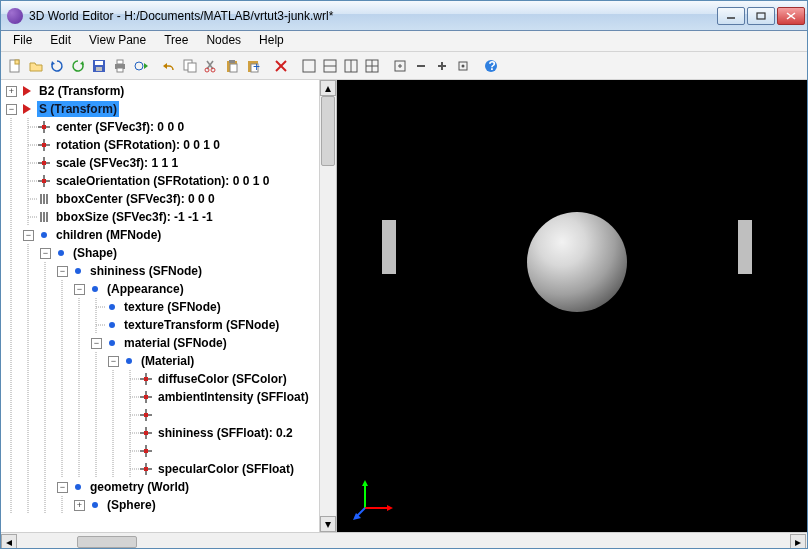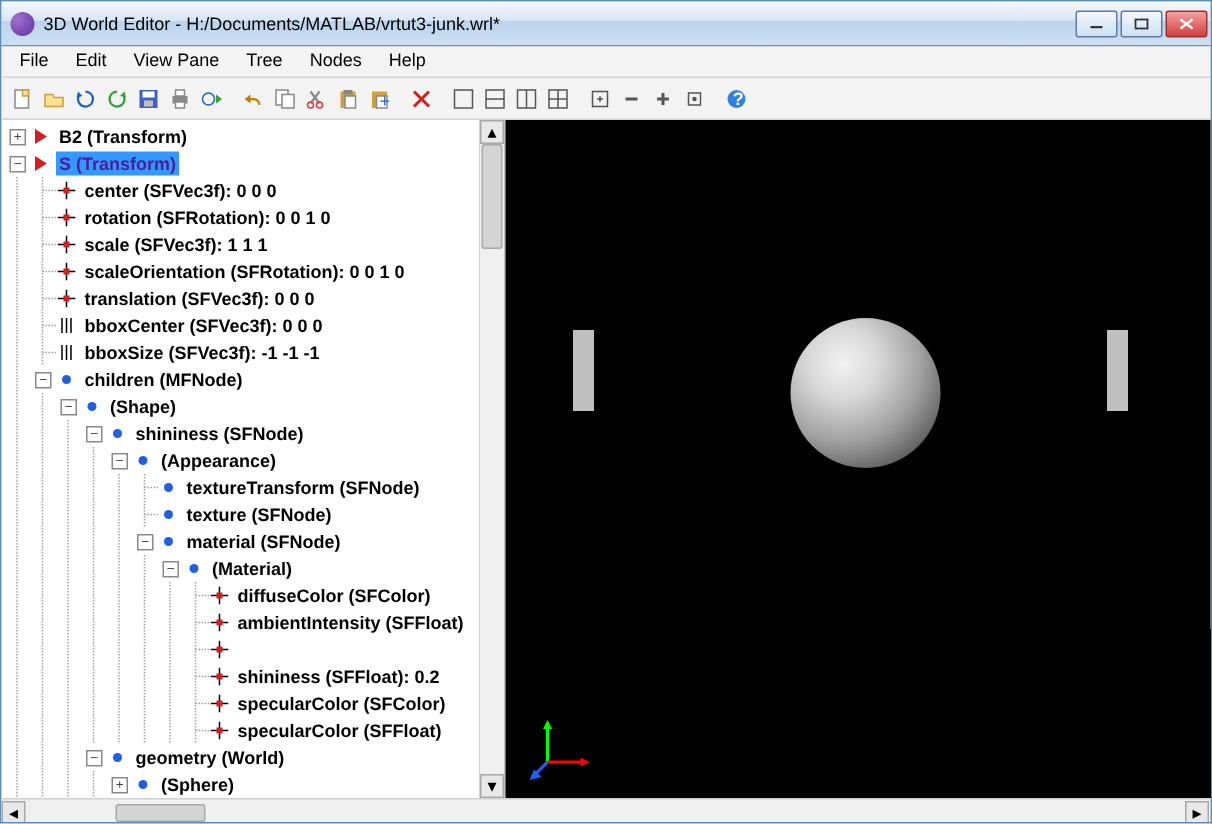--- a/index.html
+++ b/index.html
@@ -21,21 +21,21 @@
 
 .content { display: flex; height: calc(549px - 30px - 21px - 28px - 18px); }
 .tree-panel { width: 336px; background: #fff; overflow: hidden; position: relative; border-right: 1px solid #c0c0c0; }
 .tree-scroll { overflow: auto; height: 100%; }
 .tree { padding: 2px 0 2px 2px; white-space: nowrap; }
 .row { display: flex; align-items: center; height: 18px; }
 .ind { width: 17px; height: 18px; display: inline-flex; align-items: center; justify-content: center; position: relative; flex: none; }
 .toggle { width: 11px; height: 11px; border: 1px solid #888; background: #fff; display: flex; align-items: center; justify-content: center; font-size: 9px; line-height: 1; color: #444; cursor: pointer; }
 .icon { width: 14px; height: 14px; display: inline-flex; align-items: center; justify-content: center; margin-right: 3px; flex: none; }
 .label { white-space: nowrap; padding: 1px 2px; font-weight: bold; }
-.label.selected { background: #3399ff; color: #4c1d95; }
+.label.selected { background: #3399ff; color: #0f172a; }
 .tri-red { width:0; height:0; border-top:5px solid transparent; border-bottom:5px solid transparent; border-left:8px solid #d02020; }
 
 .viewport { flex: 1; background: #000; position: relative; }
 .sphere { position: absolute; left: 190px; top: 132px; width: 100px; height: 100px; border-radius: 50%; background: radial-gradient(circle at 35% 30%, #f2f2f2 0%, #d8d8d8 25%, #a0a0a0 55%, #505050 85%, #202020 100%); }
 .rect { position: absolute; width: 14px; height: 54px; background: #bfbfbf; }
 .rect.left { left: 45px; top: 140px; }
 .rect.right { right: 55px; top: 140px; }
 .axis { position: absolute; left: 16px; bottom: 12px; }
 
 .bottom-scroll { height: 18px; background: #f0f0f0; border-top: 1px solid #d0d0d0; display: flex; align-items: center; }
@@ -340,317 +340,347 @@
               </svg>
             </span>
             <span class="ind">
               <svg width="17" height="18">
                 <line x1="8" y1="0" x2="8" y2="18" stroke="#a0a0a0" stroke-dasharray="1 1"></line>
                 <line x1="8" y1="9" x2="17" y2="9" stroke="#a0a0a0" stroke-dasharray="1 1"></line>
               </svg>
             </span>
             <span class="icon">
               <svg width="12" height="12">
+                <line x1="3" y1="1" x2="3" y2="11" stroke="#000"></line>
+                <line x1="6" y1="1" x2="6" y2="11" stroke="#000"></line>
+                <line x1="9" y1="1" x2="9" y2="11" stroke="#000"></line>
+              </svg>
+            </span>
+            <span class="label">bboxCenter (SFVec3f): 0  0  0</span>
+          </div>
+          <div class="row">
+            <span class="ind">
+              <svg width="17" height="18">
+                <line x1="8" y1="0" x2="8" y2="18" stroke="#a0a0a0" stroke-dasharray="1 1"></line>
+              </svg>
+            </span>
+            <span class="ind">
+              <svg width="17" height="18">
+                <line x1="8" y1="0" x2="8" y2="18" stroke="#a0a0a0" stroke-dasharray="1 1"></line>
+                <line x1="8" y1="9" x2="17" y2="9" stroke="#a0a0a0" stroke-dasharray="1 1"></line>
+              </svg>
+            </span>
+            <span class="icon">
+              <svg width="12" height="12">
+                <line x1="3" y1="1" x2="3" y2="11" stroke="#000"></line>
+                <line x1="6" y1="1" x2="6" y2="11" stroke="#000"></line>
+                <line x1="9" y1="1" x2="9" y2="11" stroke="#000"></line>
+              </svg>
+            </span>
+            <span class="label">bboxSize (SFVec3f): -1  -1  -1</span>
+          </div>
+          <div class="row">
+            <span class="ind">
+              <svg width="17" height="18">
+                <line x1="8" y1="0" x2="8" y2="18" stroke="#a0a0a0" stroke-dasharray="1 1"></line>
+              </svg>
+            </span>
+            <span class="ind">
+              <span class="toggle">−</span>
+            </span>
+            <span class="icon">
+              <svg width="10" height="10">
+                <circle cx="5" cy="5" r="3" fill="#2060e0"></circle>
+              </svg>
+            </span>
+            <span class="label">children (MFNode)</span>
+          </div>
+          <div class="row">
+            <span class="ind">
+              <svg width="17" height="18">
+                <line x1="8" y1="0" x2="8" y2="18" stroke="#a0a0a0" stroke-dasharray="1 1"></line>
+              </svg>
+            </span>
+            <span class="ind">
+              <svg width="17" height="18">
+                <line x1="8" y1="0" x2="8" y2="18" stroke="#a0a0a0" stroke-dasharray="1 1"></line>
+              </svg>
+            </span>
+            <span class="ind">
+              <span class="toggle">−</span>
+            </span>
+            <span class="icon">
+              <svg width="10" height="10">
+                <circle cx="5" cy="5" r="3" fill="#2060e0"></circle>
+              </svg>
+            </span>
+            <span class="label">(Shape)</span>
+          </div>
+          <div class="row">
+            <span class="ind">
+              <svg width="17" height="18">
+                <line x1="8" y1="0" x2="8" y2="18" stroke="#a0a0a0" stroke-dasharray="1 1"></line>
+              </svg>
+            </span>
+            <span class="ind">
+              <svg width="17" height="18">
+                <line x1="8" y1="0" x2="8" y2="18" stroke="#a0a0a0" stroke-dasharray="1 1"></line>
+              </svg>
+            </span>
+            <span class="ind">
+              <svg width="17" height="18">
+                <line x1="8" y1="0" x2="8" y2="18" stroke="#a0a0a0" stroke-dasharray="1 1"></line>
+              </svg>
+            </span>
+            <span class="ind">
+              <span class="toggle">−</span>
+            </span>
+            <span class="icon">
+              <svg width="10" height="10">
+                <circle cx="5" cy="5" r="3" fill="#2060e0"></circle>
+              </svg>
+            </span>
+            <span class="label">shininess (SFNode)</span>
+          </div>
+          <div class="row">
+            <span class="ind">
+              <svg width="17" height="18">
+                <line x1="8" y1="0" x2="8" y2="18" stroke="#a0a0a0" stroke-dasharray="1 1"></line>
+              </svg>
+            </span>
+            <span class="ind">
+              <svg width="17" height="18">
+                <line x1="8" y1="0" x2="8" y2="18" stroke="#a0a0a0" stroke-dasharray="1 1"></line>
+              </svg>
+            </span>
+            <span class="ind">
+              <svg width="17" height="18">
+                <line x1="8" y1="0" x2="8" y2="18" stroke="#a0a0a0" stroke-dasharray="1 1"></line>
+              </svg>
+            </span>
+            <span class="ind">
+              <svg width="17" height="18">
+                <line x1="8" y1="0" x2="8" y2="18" stroke="#a0a0a0" stroke-dasharray="1 1"></line>
+              </svg>
+            </span>
+            <span class="ind">
+              <span class="toggle">−</span>
+            </span>
+            <span class="icon">
+              <svg width="10" height="10">
+                <circle cx="5" cy="5" r="3" fill="#2060e0"></circle>
+              </svg>
+            </span>
+            <span class="label">(Appearance)</span>
+          </div>
+          <div class="row">
+            <span class="ind">
+              <svg width="17" height="18">
+                <line x1="8" y1="0" x2="8" y2="18" stroke="#a0a0a0" stroke-dasharray="1 1"></line>
+              </svg>
+            </span>
+            <span class="ind">
+              <svg width="17" height="18">
+                <line x1="8" y1="0" x2="8" y2="18" stroke="#a0a0a0" stroke-dasharray="1 1"></line>
+              </svg>
+            </span>
+            <span class="ind">
+              <svg width="17" height="18">
+                <line x1="8" y1="0" x2="8" y2="18" stroke="#a0a0a0" stroke-dasharray="1 1"></line>
+              </svg>
+            </span>
+            <span class="ind">
+              <svg width="17" height="18">
+                <line x1="8" y1="0" x2="8" y2="18" stroke="#a0a0a0" stroke-dasharray="1 1"></line>
+              </svg>
+            </span>
+            <span class="ind">
+              <svg width="17" height="18">
+                <line x1="8" y1="0" x2="8" y2="18" stroke="#a0a0a0" stroke-dasharray="1 1"></line>
+              </svg>
+            </span>
+            <span class="ind">
+              <svg width="17" height="18">
+                <line x1="8" y1="0" x2="8" y2="18" stroke="#a0a0a0" stroke-dasharray="1 1"></line>
+                <line x1="8" y1="9" x2="17" y2="9" stroke="#a0a0a0" stroke-dasharray="1 1"></line>
+              </svg>
+            </span>
+            <span class="icon">
+              <svg width="10" height="10">
+                <circle cx="5" cy="5" r="3" fill="#2060e0"></circle>
+              </svg>
+            </span>
+            <span class="label">texture (SFNode)</span>
+          </div>
+          <div class="row">
+            <span class="ind">
+              <svg width="17" height="18">
+                <line x1="8" y1="0" x2="8" y2="18" stroke="#a0a0a0" stroke-dasharray="1 1"></line>
+              </svg>
+            </span>
+            <span class="ind">
+              <svg width="17" height="18">
+                <line x1="8" y1="0" x2="8" y2="18" stroke="#a0a0a0" stroke-dasharray="1 1"></line>
+              </svg>
+            </span>
+            <span class="ind">
+              <svg width="17" height="18">
+                <line x1="8" y1="0" x2="8" y2="18" stroke="#a0a0a0" stroke-dasharray="1 1"></line>
+              </svg>
+            </span>
+            <span class="ind">
+              <svg width="17" height="18">
+                <line x1="8" y1="0" x2="8" y2="18" stroke="#a0a0a0" stroke-dasharray="1 1"></line>
+              </svg>
+            </span>
+            <span class="ind">
+              <svg width="17" height="18">
+                <line x1="8" y1="0" x2="8" y2="18" stroke="#a0a0a0" stroke-dasharray="1 1"></line>
+              </svg>
+            </span>
+            <span class="ind">
+              <svg width="17" height="18">
+                <line x1="8" y1="0" x2="8" y2="18" stroke="#a0a0a0" stroke-dasharray="1 1"></line>
+                <line x1="8" y1="9" x2="17" y2="9" stroke="#a0a0a0" stroke-dasharray="1 1"></line>
+              </svg>
+            </span>
+            <span class="icon">
+              <svg width="10" height="10">
+                <circle cx="5" cy="5" r="3" fill="#2060e0"></circle>
+              </svg>
+            </span>
+            <span class="label">textureTransform (SFNode)</span>
+          </div>
+          <div class="row">
+            <span class="ind">
+              <svg width="17" height="18">
+                <line x1="8" y1="0" x2="8" y2="18" stroke="#a0a0a0" stroke-dasharray="1 1"></line>
+              </svg>
+            </span>
+            <span class="ind">
+              <svg width="17" height="18">
+                <line x1="8" y1="0" x2="8" y2="18" stroke="#a0a0a0" stroke-dasharray="1 1"></line>
+              </svg>
+            </span>
+            <span class="ind">
+              <svg width="17" height="18">
+                <line x1="8" y1="0" x2="8" y2="18" stroke="#a0a0a0" stroke-dasharray="1 1"></line>
+              </svg>
+            </span>
+            <span class="ind">
+              <svg width="17" height="18">
+                <line x1="8" y1="0" x2="8" y2="18" stroke="#a0a0a0" stroke-dasharray="1 1"></line>
+              </svg>
+            </span>
+            <span class="ind">
+              <svg width="17" height="18">
+                <line x1="8" y1="0" x2="8" y2="18" stroke="#a0a0a0" stroke-dasharray="1 1"></line>
+              </svg>
+            </span>
+            <span class="ind">
+              <span class="toggle">−</span>
+            </span>
+            <span class="icon">
+              <svg width="10" height="10">
+                <circle cx="5" cy="5" r="3" fill="#2060e0"></circle>
+              </svg>
+            </span>
+            <span class="label">material (SFNode)</span>
+          </div>
+          <div class="row">
+            <span class="ind">
+              <svg width="17" height="18">
+                <line x1="8" y1="0" x2="8" y2="18" stroke="#a0a0a0" stroke-dasharray="1 1"></line>
+              </svg>
+            </span>
+            <span class="ind">
+              <svg width="17" height="18">
+                <line x1="8" y1="0" x2="8" y2="18" stroke="#a0a0a0" stroke-dasharray="1 1"></line>
+              </svg>
+            </span>
+            <span class="ind">
+              <svg width="17" height="18">
+                <line x1="8" y1="0" x2="8" y2="18" stroke="#a0a0a0" stroke-dasharray="1 1"></line>
+              </svg>
+            </span>
+            <span class="ind">
+              <svg width="17" height="18">
+                <line x1="8" y1="0" x2="8" y2="18" stroke="#a0a0a0" stroke-dasharray="1 1"></line>
+              </svg>
+            </span>
+            <span class="ind">
+              <svg width="17" height="18">
+                <line x1="8" y1="0" x2="8" y2="18" stroke="#a0a0a0" stroke-dasharray="1 1"></line>
+              </svg>
+            </span>
+            <span class="ind">
+              <svg width="17" height="18">
+                <line x1="8" y1="0" x2="8" y2="18" stroke="#a0a0a0" stroke-dasharray="1 1"></line>
+              </svg>
+            </span>
+            <span class="ind">
+              <span class="toggle">−</span>
+            </span>
+            <span class="icon">
+              <svg width="10" height="10">
+                <circle cx="5" cy="5" r="3" fill="#2060e0"></circle>
+              </svg>
+            </span>
+            <span class="label">(Material)</span>
+          </div>
+          <div class="row">
+            <span class="ind">
+              <svg width="17" height="18">
+                <line x1="8" y1="0" x2="8" y2="18" stroke="#a0a0a0" stroke-dasharray="1 1"></line>
+              </svg>
+            </span>
+            <span class="ind">
+              <svg width="17" height="18">
+                <line x1="8" y1="0" x2="8" y2="18" stroke="#a0a0a0" stroke-dasharray="1 1"></line>
+              </svg>
+            </span>
+            <span class="ind">
+              <svg width="17" height="18">
+                <line x1="8" y1="0" x2="8" y2="18" stroke="#a0a0a0" stroke-dasharray="1 1"></line>
+              </svg>
+            </span>
+            <span class="ind">
+              <svg width="17" height="18">
+                <line x1="8" y1="0" x2="8" y2="18" stroke="#a0a0a0" stroke-dasharray="1 1"></line>
+              </svg>
+            </span>
+            <span class="ind">
+              <svg width="17" height="18">
+                <line x1="8" y1="0" x2="8" y2="18" stroke="#a0a0a0" stroke-dasharray="1 1"></line>
+              </svg>
+            </span>
+            <span class="ind">
+              <svg width="17" height="18">
+                <line x1="8" y1="0" x2="8" y2="18" stroke="#a0a0a0" stroke-dasharray="1 1"></line>
+              </svg>
+            </span>
+            <span class="ind">
+              <svg width="17" height="18">
+                <line x1="8" y1="0" x2="8" y2="18" stroke="#a0a0a0" stroke-dasharray="1 1"></line>
+              </svg>
+            </span>
+            <span class="ind">
+              <svg width="17" height="18">
+                <line x1="8" y1="0" x2="8" y2="18" stroke="#a0a0a0" stroke-dasharray="1 1"></line>
+                <line x1="8" y1="9" x2="17" y2="9" stroke="#a0a0a0" stroke-dasharray="1 1"></line>
+              </svg>
+            </span>
+            <span class="icon">
+              <svg width="12" height="12">
                 <line x1="6" y1="0" x2="6" y2="12" stroke="#000"></line>
                 <line x1="0" y1="6" x2="12" y2="6" stroke="#000"></line>
                 <rect x="4" y="4" width="4" height="4" fill="#d02020"></rect>
               </svg>
             </span>
-            <span class="label">translation (SFVec3f): 0  0  0</span>
-          </div>
-          <div class="row">
-            <span class="ind">
-              <svg width="17" height="18">
-                <line x1="8" y1="0" x2="8" y2="18" stroke="#a0a0a0" stroke-dasharray="1 1"></line>
-              </svg>
-            </span>
-            <span class="ind">
-              <svg width="17" height="18">
-                <line x1="8" y1="0" x2="8" y2="18" stroke="#a0a0a0" stroke-dasharray="1 1"></line>
-                <line x1="8" y1="9" x2="17" y2="9" stroke="#a0a0a0" stroke-dasharray="1 1"></line>
-              </svg>
-            </span>
-            <span class="icon">
-              <svg width="12" height="12">
-                <line x1="3" y1="1" x2="3" y2="11" stroke="#000"></line>
-                <line x1="6" y1="1" x2="6" y2="11" stroke="#000"></line>
-                <line x1="9" y1="1" x2="9" y2="11" stroke="#000"></line>
-              </svg>
-            </span>
-            <span class="label">bboxCenter (SFVec3f): 0  0  0</span>
-          </div>
-          <div class="row">
-            <span class="ind">
-              <svg width="17" height="18">
-                <line x1="8" y1="0" x2="8" y2="18" stroke="#a0a0a0" stroke-dasharray="1 1"></line>
-              </svg>
-            </span>
-            <span class="ind">
-              <svg width="17" height="18">
-                <line x1="8" y1="0" x2="8" y2="18" stroke="#a0a0a0" stroke-dasharray="1 1"></line>
-                <line x1="8" y1="9" x2="17" y2="9" stroke="#a0a0a0" stroke-dasharray="1 1"></line>
-              </svg>
-            </span>
-            <span class="icon">
-              <svg width="12" height="12">
-                <line x1="3" y1="1" x2="3" y2="11" stroke="#000"></line>
-                <line x1="6" y1="1" x2="6" y2="11" stroke="#000"></line>
-                <line x1="9" y1="1" x2="9" y2="11" stroke="#000"></line>
-              </svg>
-            </span>
-            <span class="label">bboxSize (SFVec3f): -1  -1  -1</span>
-          </div>
-          <div class="row">
-            <span class="ind">
-              <svg width="17" height="18">
-                <line x1="8" y1="0" x2="8" y2="18" stroke="#a0a0a0" stroke-dasharray="1 1"></line>
-              </svg>
-            </span>
-            <span class="ind">
-              <span class="toggle">−</span>
-            </span>
-            <span class="icon">
-              <svg width="10" height="10">
-                <circle cx="5" cy="5" r="3" fill="#2060e0"></circle>
-              </svg>
-            </span>
-            <span class="label">children (MFNode)</span>
-          </div>
-          <div class="row">
-            <span class="ind">
-              <svg width="17" height="18">
-                <line x1="8" y1="0" x2="8" y2="18" stroke="#a0a0a0" stroke-dasharray="1 1"></line>
-              </svg>
-            </span>
-            <span class="ind">
-              <svg width="17" height="18">
-                <line x1="8" y1="0" x2="8" y2="18" stroke="#a0a0a0" stroke-dasharray="1 1"></line>
-              </svg>
-            </span>
-            <span class="ind">
-              <span class="toggle">−</span>
-            </span>
-            <span class="icon">
-              <svg width="10" height="10">
-                <circle cx="5" cy="5" r="3" fill="#2060e0"></circle>
-              </svg>
-            </span>
-            <span class="label">(Shape)</span>
-          </div>
-          <div class="row">
-            <span class="ind">
-              <svg width="17" height="18">
-                <line x1="8" y1="0" x2="8" y2="18" stroke="#a0a0a0" stroke-dasharray="1 1"></line>
-              </svg>
-            </span>
-            <span class="ind">
-              <svg width="17" height="18">
-                <line x1="8" y1="0" x2="8" y2="18" stroke="#a0a0a0" stroke-dasharray="1 1"></line>
-              </svg>
-            </span>
-            <span class="ind">
-              <svg width="17" height="18">
-                <line x1="8" y1="0" x2="8" y2="18" stroke="#a0a0a0" stroke-dasharray="1 1"></line>
-              </svg>
-            </span>
-            <span class="ind">
-              <span class="toggle">−</span>
-            </span>
-            <span class="icon">
-              <svg width="10" height="10">
-                <circle cx="5" cy="5" r="3" fill="#2060e0"></circle>
-              </svg>
-            </span>
-            <span class="label">shininess (SFNode)</span>
-          </div>
-          <div class="row">
-            <span class="ind">
-              <svg width="17" height="18">
-                <line x1="8" y1="0" x2="8" y2="18" stroke="#a0a0a0" stroke-dasharray="1 1"></line>
-              </svg>
-            </span>
-            <span class="ind">
-              <svg width="17" height="18">
-                <line x1="8" y1="0" x2="8" y2="18" stroke="#a0a0a0" stroke-dasharray="1 1"></line>
-              </svg>
-            </span>
-            <span class="ind">
-              <svg width="17" height="18">
-                <line x1="8" y1="0" x2="8" y2="18" stroke="#a0a0a0" stroke-dasharray="1 1"></line>
-              </svg>
-            </span>
-            <span class="ind">
-              <svg width="17" height="18">
-                <line x1="8" y1="0" x2="8" y2="18" stroke="#a0a0a0" stroke-dasharray="1 1"></line>
-              </svg>
-            </span>
-            <span class="ind">
-              <span class="toggle">−</span>
-            </span>
-            <span class="icon">
-              <svg width="10" height="10">
-                <circle cx="5" cy="5" r="3" fill="#2060e0"></circle>
-              </svg>
-            </span>
-            <span class="label">(Appearance)</span>
-          </div>
-          <div class="row">
-            <span class="ind">
-              <svg width="17" height="18">
-                <line x1="8" y1="0" x2="8" y2="18" stroke="#a0a0a0" stroke-dasharray="1 1"></line>
-              </svg>
-            </span>
-            <span class="ind">
-              <svg width="17" height="18">
-                <line x1="8" y1="0" x2="8" y2="18" stroke="#a0a0a0" stroke-dasharray="1 1"></line>
-              </svg>
-            </span>
-            <span class="ind">
-              <svg width="17" height="18">
-                <line x1="8" y1="0" x2="8" y2="18" stroke="#a0a0a0" stroke-dasharray="1 1"></line>
-              </svg>
-            </span>
-            <span class="ind">
-              <svg width="17" height="18">
-                <line x1="8" y1="0" x2="8" y2="18" stroke="#a0a0a0" stroke-dasharray="1 1"></line>
-              </svg>
-            </span>
-            <span class="ind">
-              <svg width="17" height="18">
-                <line x1="8" y1="0" x2="8" y2="18" stroke="#a0a0a0" stroke-dasharray="1 1"></line>
-              </svg>
-            </span>
-            <span class="ind">
-              <svg width="17" height="18">
-                <line x1="8" y1="0" x2="8" y2="18" stroke="#a0a0a0" stroke-dasharray="1 1"></line>
-                <line x1="8" y1="9" x2="17" y2="9" stroke="#a0a0a0" stroke-dasharray="1 1"></line>
-              </svg>
-            </span>
-            <span class="icon">
-              <svg width="10" height="10">
-                <circle cx="5" cy="5" r="3" fill="#2060e0"></circle>
-              </svg>
-            </span>
-            <span class="label">textureTransform (SFNode)</span>
-          </div>
-          <div class="row">
-            <span class="ind">
-              <svg width="17" height="18">
-                <line x1="8" y1="0" x2="8" y2="18" stroke="#a0a0a0" stroke-dasharray="1 1"></line>
-              </svg>
-            </span>
-            <span class="ind">
-              <svg width="17" height="18">
-                <line x1="8" y1="0" x2="8" y2="18" stroke="#a0a0a0" stroke-dasharray="1 1"></line>
-              </svg>
-            </span>
-            <span class="ind">
-              <svg width="17" height="18">
-                <line x1="8" y1="0" x2="8" y2="18" stroke="#a0a0a0" stroke-dasharray="1 1"></line>
-              </svg>
-            </span>
-            <span class="ind">
-              <svg width="17" height="18">
-                <line x1="8" y1="0" x2="8" y2="18" stroke="#a0a0a0" stroke-dasharray="1 1"></line>
-              </svg>
-            </span>
-            <span class="ind">
-              <svg width="17" height="18">
-                <line x1="8" y1="0" x2="8" y2="18" stroke="#a0a0a0" stroke-dasharray="1 1"></line>
-              </svg>
-            </span>
-            <span class="ind">
-              <svg width="17" height="18">
-                <line x1="8" y1="0" x2="8" y2="18" stroke="#a0a0a0" stroke-dasharray="1 1"></line>
-                <line x1="8" y1="9" x2="17" y2="9" stroke="#a0a0a0" stroke-dasharray="1 1"></line>
-              </svg>
-            </span>
-            <span class="icon">
-              <svg width="10" height="10">
-                <circle cx="5" cy="5" r="3" fill="#2060e0"></circle>
-              </svg>
-            </span>
-            <span class="label">texture (SFNode)</span>
-          </div>
-          <div class="row">
-            <span class="ind">
-              <svg width="17" height="18">
-                <line x1="8" y1="0" x2="8" y2="18" stroke="#a0a0a0" stroke-dasharray="1 1"></line>
-              </svg>
-            </span>
-            <span class="ind">
-              <svg width="17" height="18">
-                <line x1="8" y1="0" x2="8" y2="18" stroke="#a0a0a0" stroke-dasharray="1 1"></line>
-              </svg>
-            </span>
-            <span class="ind">
-              <svg width="17" height="18">
-                <line x1="8" y1="0" x2="8" y2="18" stroke="#a0a0a0" stroke-dasharray="1 1"></line>
-              </svg>
-            </span>
-            <span class="ind">
-              <svg width="17" height="18">
-                <line x1="8" y1="0" x2="8" y2="18" stroke="#a0a0a0" stroke-dasharray="1 1"></line>
-              </svg>
-            </span>
-            <span class="ind">
-              <svg width="17" height="18">
-                <line x1="8" y1="0" x2="8" y2="18" stroke="#a0a0a0" stroke-dasharray="1 1"></line>
-              </svg>
-            </span>
-            <span class="ind">
-              <span class="toggle">−</span>
-            </span>
-            <span class="icon">
-              <svg width="10" height="10">
-                <circle cx="5" cy="5" r="3" fill="#2060e0"></circle>
-              </svg>
-            </span>
-            <span class="label">material (SFNode)</span>
-          </div>
-          <div class="row">
-            <span class="ind">
-              <svg width="17" height="18">
-                <line x1="8" y1="0" x2="8" y2="18" stroke="#a0a0a0" stroke-dasharray="1 1"></line>
-              </svg>
-            </span>
-            <span class="ind">
-              <svg width="17" height="18">
-                <line x1="8" y1="0" x2="8" y2="18" stroke="#a0a0a0" stroke-dasharray="1 1"></line>
-              </svg>
-            </span>
-            <span class="ind">
-              <svg width="17" height="18">
-                <line x1="8" y1="0" x2="8" y2="18" stroke="#a0a0a0" stroke-dasharray="1 1"></line>
-              </svg>
-            </span>
-            <span class="ind">
-              <svg width="17" height="18">
-                <line x1="8" y1="0" x2="8" y2="18" stroke="#a0a0a0" stroke-dasharray="1 1"></line>
-              </svg>
-            </span>
-            <span class="ind">
-              <svg width="17" height="18">
-                <line x1="8" y1="0" x2="8" y2="18" stroke="#a0a0a0" stroke-dasharray="1 1"></line>
-              </svg>
-            </span>
-            <span class="ind">
-              <svg width="17" height="18">
-                <line x1="8" y1="0" x2="8" y2="18" stroke="#a0a0a0" stroke-dasharray="1 1"></line>
-              </svg>
-            </span>
-            <span class="ind">
-              <span class="toggle">−</span>
-            </span>
-            <span class="icon">
-              <svg width="10" height="10">
-                <circle cx="5" cy="5" r="3" fill="#2060e0"></circle>
-              </svg>
-            </span>
-            <span class="label">(Material)</span>
+            <span class="label">diffuseColor (SFColor)</span>
           </div>
           <div class="row">
             <span class="ind">
               <svg width="17" height="18">
                 <line x1="8" y1="0" x2="8" y2="18" stroke="#a0a0a0" stroke-dasharray="1 1"></line>
               </svg>
             </span>
             <span class="ind">
               <svg width="17" height="18">
                 <line x1="8" y1="0" x2="8" y2="18" stroke="#a0a0a0" stroke-dasharray="1 1"></line>
@@ -687,21 +717,21 @@
                 <line x1="8" y1="9" x2="17" y2="9" stroke="#a0a0a0" stroke-dasharray="1 1"></line>
               </svg>
             </span>
             <span class="icon">
               <svg width="12" height="12">
                 <line x1="6" y1="0" x2="6" y2="12" stroke="#000"></line>
                 <line x1="0" y1="6" x2="12" y2="6" stroke="#000"></line>
                 <rect x="4" y="4" width="4" height="4" fill="#d02020"></rect>
               </svg>
             </span>
-            <span class="label">diffuseColor (SFColor)</span>
+            <span class="label">ambientIntensity (SFFloat)</span>
           </div>
           <div class="row">
             <span class="ind">
               <svg width="17" height="18">
                 <line x1="8" y1="0" x2="8" y2="18" stroke="#a0a0a0" stroke-dasharray="1 1"></line>
               </svg>
             </span>
             <span class="ind">
               <svg width="17" height="18">
                 <line x1="8" y1="0" x2="8" y2="18" stroke="#a0a0a0" stroke-dasharray="1 1"></line>
@@ -738,21 +768,20 @@
                 <line x1="8" y1="9" x2="17" y2="9" stroke="#a0a0a0" stroke-dasharray="1 1"></line>
               </svg>
             </span>
             <span class="icon">
               <svg width="12" height="12">
                 <line x1="6" y1="0" x2="6" y2="12" stroke="#000"></line>
                 <line x1="0" y1="6" x2="12" y2="6" stroke="#000"></line>
                 <rect x="4" y="4" width="4" height="4" fill="#d02020"></rect>
               </svg>
             </span>
-            <span class="label">ambientIntensity (SFFloat)</span>
           </div>
           <div class="row">
             <span class="ind">
               <svg width="17" height="18">
                 <line x1="8" y1="0" x2="8" y2="18" stroke="#a0a0a0" stroke-dasharray="1 1"></line>
               </svg>
             </span>
             <span class="ind">
               <svg width="17" height="18">
                 <line x1="8" y1="0" x2="8" y2="18" stroke="#a0a0a0" stroke-dasharray="1 1"></line>
@@ -789,20 +818,21 @@
                 <line x1="8" y1="9" x2="17" y2="9" stroke="#a0a0a0" stroke-dasharray="1 1"></line>
               </svg>
             </span>
             <span class="icon">
               <svg width="12" height="12">
                 <line x1="6" y1="0" x2="6" y2="12" stroke="#000"></line>
                 <line x1="0" y1="6" x2="12" y2="6" stroke="#000"></line>
                 <rect x="4" y="4" width="4" height="4" fill="#d02020"></rect>
               </svg>
             </span>
+            <span class="label">shininess (SFFloat): 0.2</span>
           </div>
           <div class="row">
             <span class="ind">
               <svg width="17" height="18">
                 <line x1="8" y1="0" x2="8" y2="18" stroke="#a0a0a0" stroke-dasharray="1 1"></line>
               </svg>
             </span>
             <span class="ind">
               <svg width="17" height="18">
                 <line x1="8" y1="0" x2="8" y2="18" stroke="#a0a0a0" stroke-dasharray="1 1"></line>
@@ -839,72 +869,20 @@
                 <line x1="8" y1="9" x2="17" y2="9" stroke="#a0a0a0" stroke-dasharray="1 1"></line>
               </svg>
             </span>
             <span class="icon">
               <svg width="12" height="12">
                 <line x1="6" y1="0" x2="6" y2="12" stroke="#000"></line>
                 <line x1="0" y1="6" x2="12" y2="6" stroke="#000"></line>
                 <rect x="4" y="4" width="4" height="4" fill="#d02020"></rect>
               </svg>
             </span>
-            <span class="label">shininess (SFFloat): 0.2</span>
-          </div>
-          <div class="row">
-            <span class="ind">
-              <svg width="17" height="18">
-                <line x1="8" y1="0" x2="8" y2="18" stroke="#a0a0a0" stroke-dasharray="1 1"></line>
-              </svg>
-            </span>
-            <span class="ind">
-              <svg width="17" height="18">
-                <line x1="8" y1="0" x2="8" y2="18" stroke="#a0a0a0" stroke-dasharray="1 1"></line>
-              </svg>
-            </span>
-            <span class="ind">
-              <svg width="17" height="18">
-                <line x1="8" y1="0" x2="8" y2="18" stroke="#a0a0a0" stroke-dasharray="1 1"></line>
-              </svg>
-            </span>
-            <span class="ind">
-              <svg width="17" height="18">
-                <line x1="8" y1="0" x2="8" y2="18" stroke="#a0a0a0" stroke-dasharray="1 1"></line>
-              </svg>
-            </span>
-            <span class="ind">
-              <svg width="17" height="18">
-                <line x1="8" y1="0" x2="8" y2="18" stroke="#a0a0a0" stroke-dasharray="1 1"></line>
-              </svg>
-            </span>
-            <span class="ind">
-              <svg width="17" height="18">
-                <line x1="8" y1="0" x2="8" y2="18" stroke="#a0a0a0" stroke-dasharray="1 1"></line>
-              </svg>
-            </span>
-            <span class="ind">
-              <svg width="17" height="18">
-                <line x1="8" y1="0" x2="8" y2="18" stroke="#a0a0a0" stroke-dasharray="1 1"></line>
-              </svg>
-            </span>
-            <span class="ind">
-              <svg width="17" height="18">
-                <line x1="8" y1="0" x2="8" y2="18" stroke="#a0a0a0" stroke-dasharray="1 1"></line>
-                <line x1="8" y1="9" x2="17" y2="9" stroke="#a0a0a0" stroke-dasharray="1 1"></line>
-              </svg>
-            </span>
-            <span class="icon">
-              <svg width="12" height="12">
-                <line x1="6" y1="0" x2="6" y2="12" stroke="#000"></line>
-                <line x1="0" y1="6" x2="12" y2="6" stroke="#000"></line>
-                <rect x="4" y="4" width="4" height="4" fill="#d02020"></rect>
-              </svg>
-            </span>
-            <span class="label">specularColor (SFColor)</span>
           </div>
           <div class="row">
             <span class="ind">
               <svg width="17" height="18">
                 <line x1="8" y1="0" x2="8" y2="18" stroke="#a0a0a0" stroke-dasharray="1 1"></line>
               </svg>
             </span>
             <span class="ind">
               <svg width="17" height="18">
                 <line x1="8" y1="0" x2="8" y2="18" stroke="#a0a0a0" stroke-dasharray="1 1"></line>

